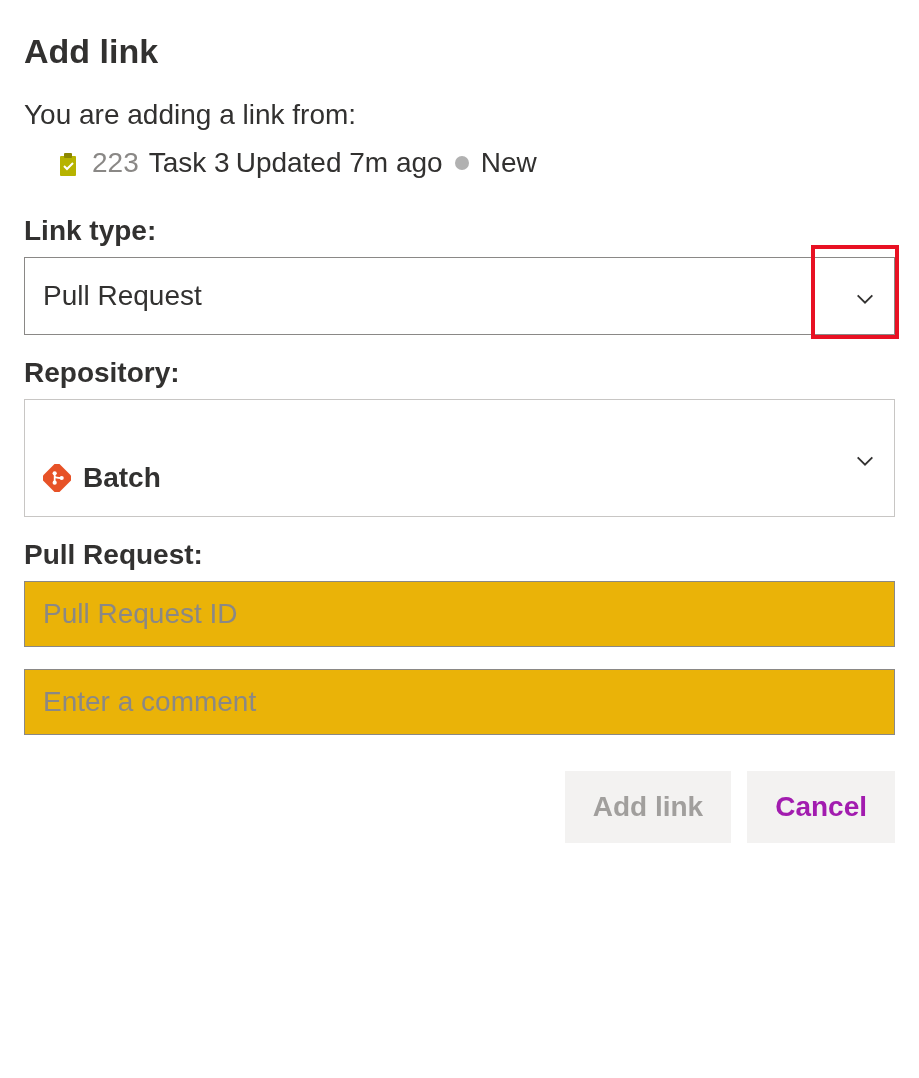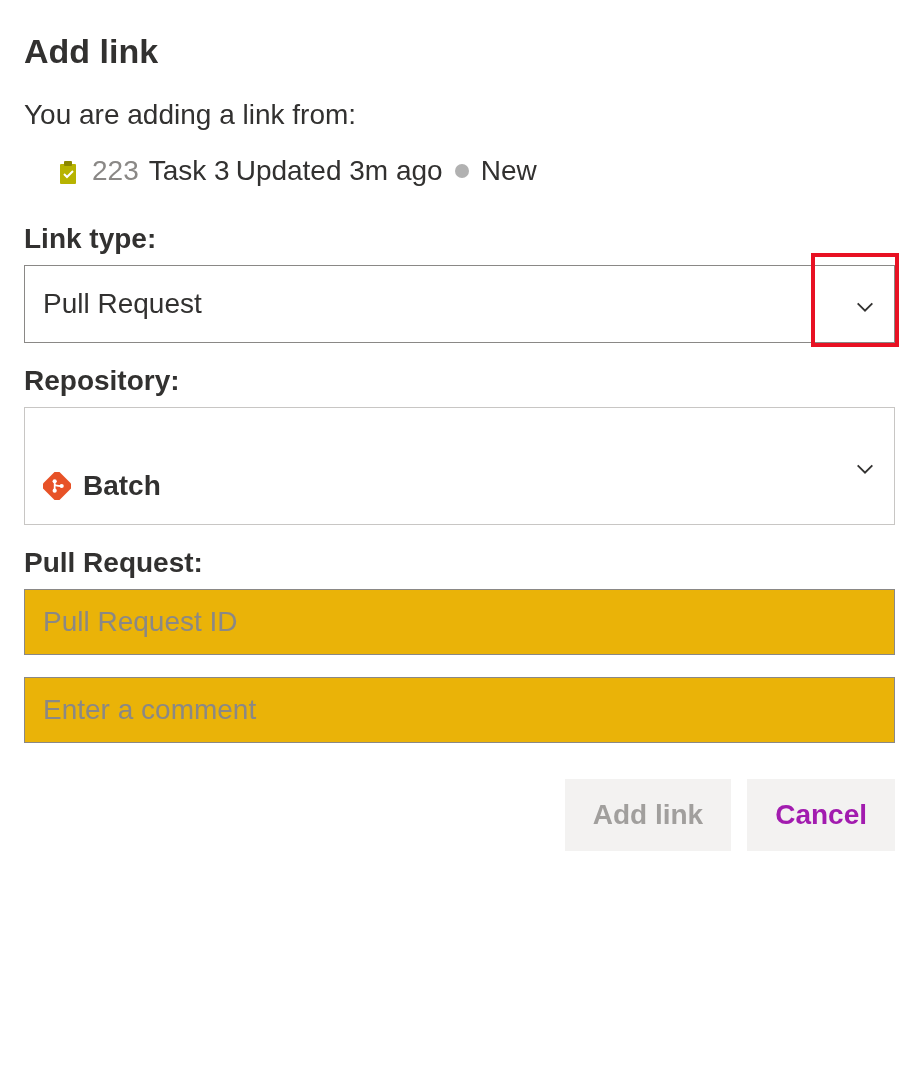--- a/index.html
+++ b/index.html
@@ -13,21 +13,21 @@
     .dialog-title {
       font-size: 34px;
       font-weight: 700;
       color: #323130;
       margin-bottom: 28px;
     }
     .subtitle {
       font-size: 28px;
       font-weight: 400;
       color: #323130;
-      margin-bottom: 24px;
+      margin-bottom: 16px;
     }
     .work-item {
       display: flex;
       align-items: flex-start;
       gap: 12px;
       padding-left: 32px;
       margin-bottom: 36px;
     }
     .work-item-icon {
       width: 24px;
@@ -172,21 +172,21 @@
       <rect x="8" y="0" width="8" height="5" rx="1" fill="#8b8700"></rect>
       <path d="M8 13 L11 16 L17 10" stroke="#ffffff" stroke-width="2" fill="none"></path>
     </svg>
   </span>
   <div class="work-item-content">
     <div class="work-item-header">
       <span class="work-item-id">223</span>
       <span class="work-item-title">Task 3</span>
     </div>
     <div class="work-item-meta">
-      <span>Updated 3m ago</span>
+      <span>Updated 7m ago</span>
       <span class="status-dot"></span>
       <span>New</span>
     </div>
   </div>
 </div>
 
 <div class="field-group">
   <label class="field-label">Link type:</label>
   <div class="select-wrap">
     <div class="select-box">

